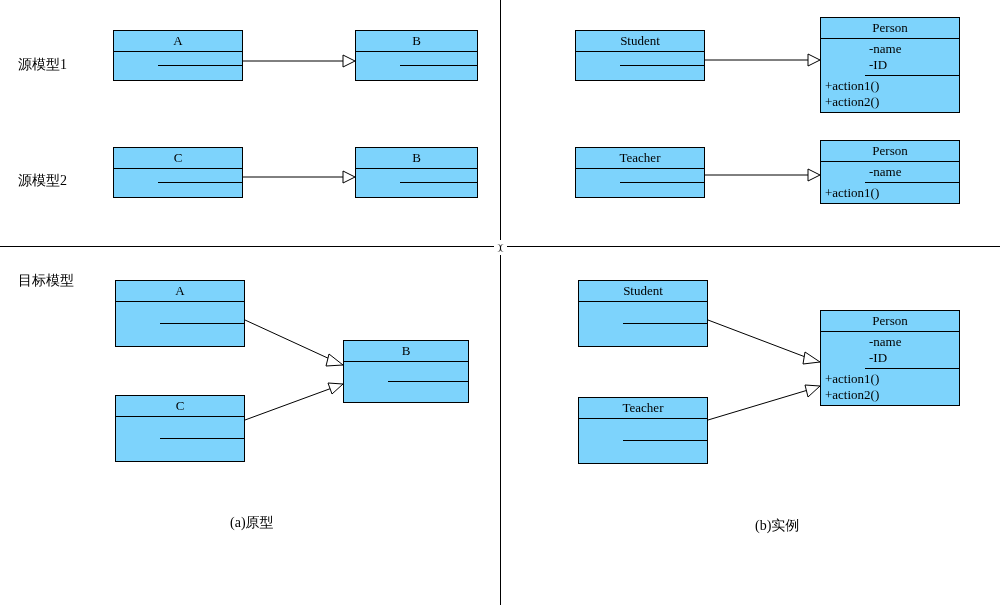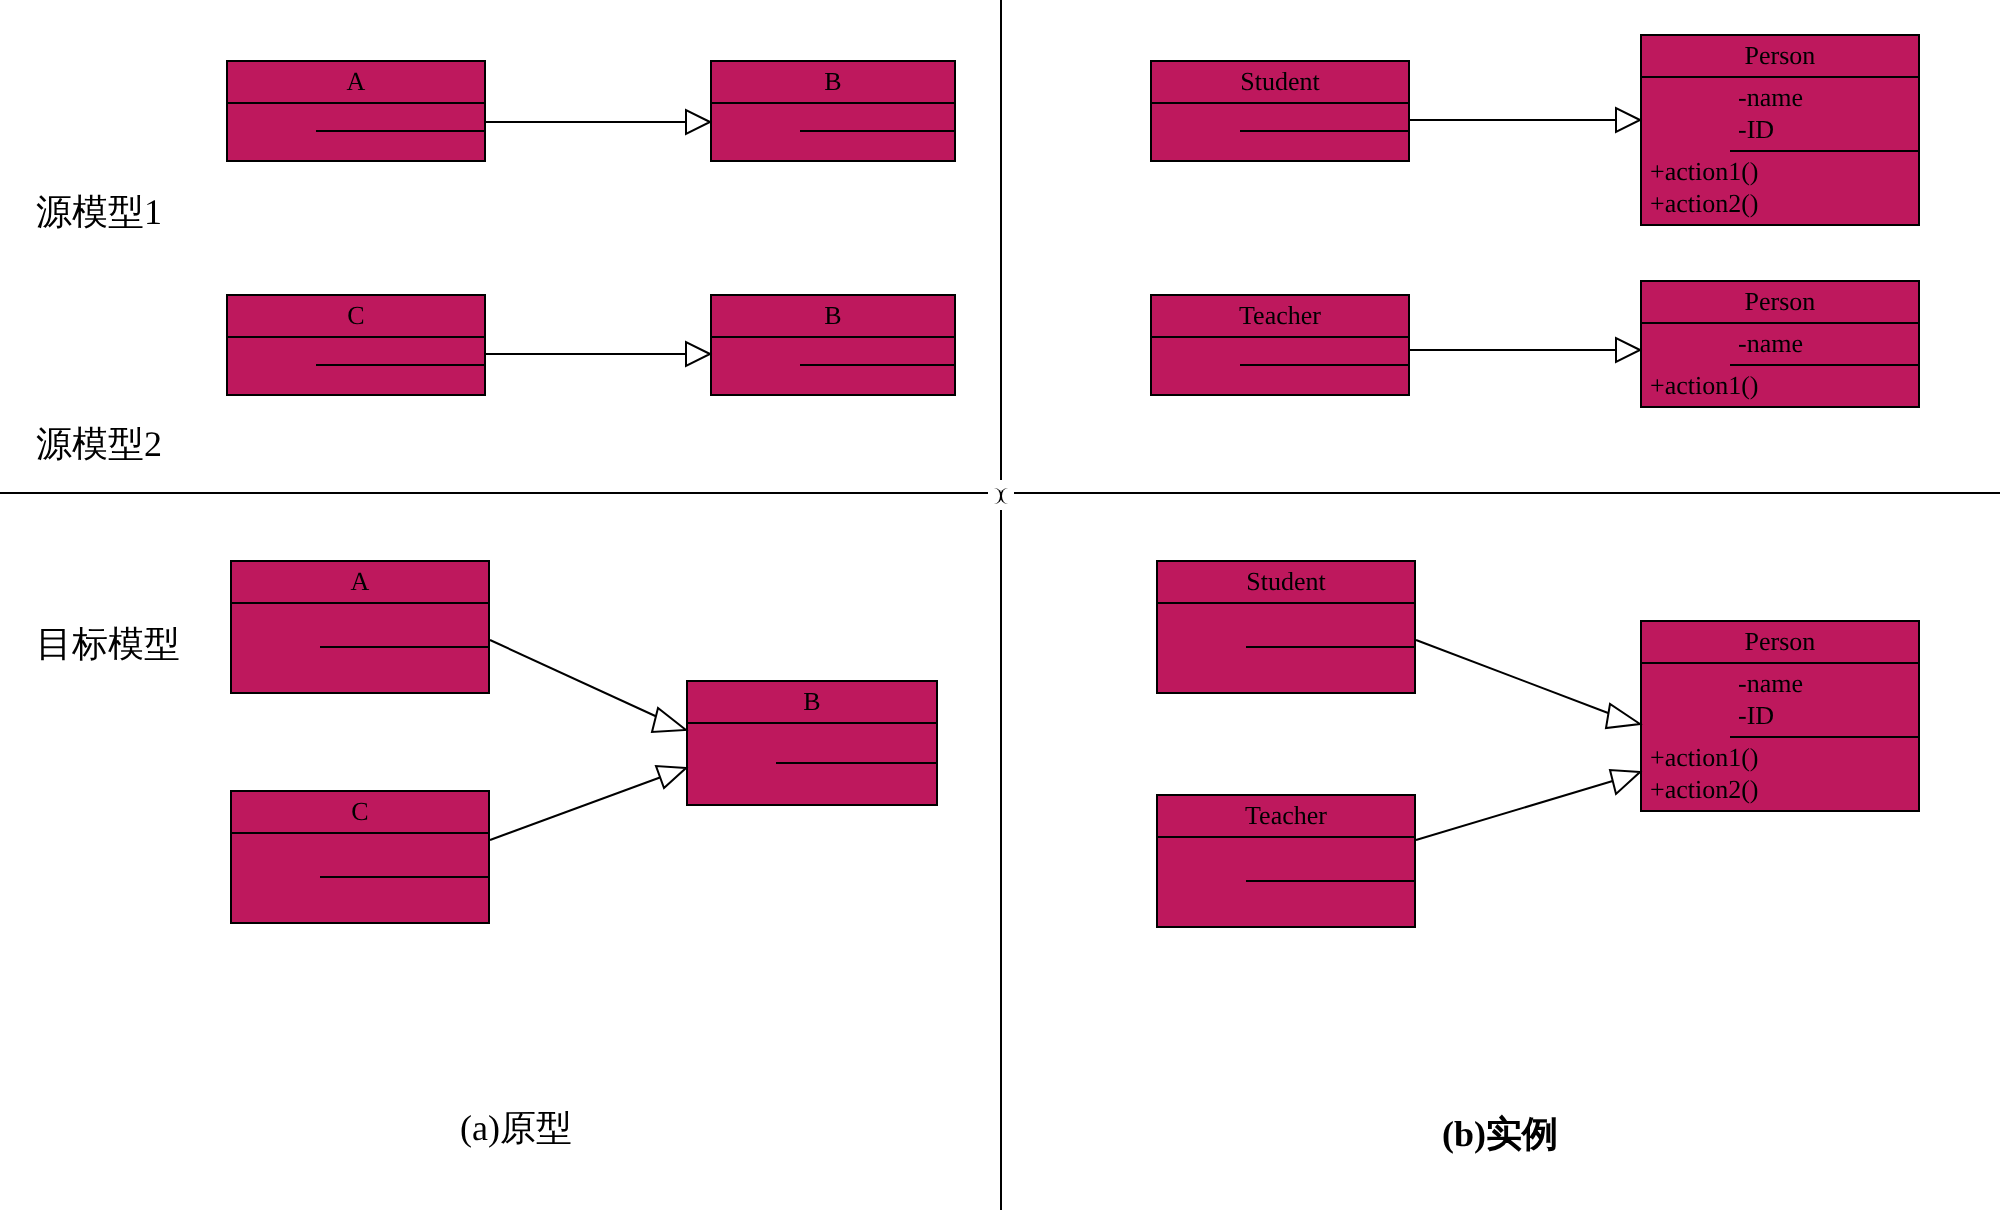--- a/index.html
+++ b/index.html
@@ -5,27 +5,27 @@
     * { box-sizing: border-box; margin: 0; padding: 0; }
     body { width: 1000px; height: 605px; background: #fff; font-family: "SimSun", serif; font-size: 13px; position: relative; }
     .container { position: relative; width: 1000px; height: 605px; }
     .divider-v { position: absolute; left: 500px; top: 0; width: 1px; height: 240px; background: #000; }
     .divider-v2 { position: absolute; left: 500px; top: 255px; width: 1px; height: 350px; background: #000; }
     .divider-h { position: absolute; left: 0; top: 246px; width: 1000px; height: 1px; background: #000; }
     .gap-mark { position: absolute; left: 494px; top: 244px; width: 12px; height: 8px; }
     .gap-mark::before { content: ""; position: absolute; left: 0; top: 0; width: 6px; height: 8px; border-right: 1px solid #000; border-radius: 0 4px 4px 0; background: #fff; }
     .gap-mark::after { content: ""; position: absolute; left: 6px; top: 0; width: 6px; height: 8px; border-left: 1px solid #000; border-radius: 4px 0 0 4px; background: #fff; }
 
-    .uml-box { position: absolute; border: 1px solid #000; background: #be185d; }
+    .uml-box { position: absolute; border: 1px solid #000; background: #7dd3fc; }
     .uml-name { border-bottom: 1px solid #000; text-align: center; padding: 2px 4px; min-height: 18px; }
     .uml-attrs { border-bottom: 1px solid #000; padding: 2px 4px; min-height: 14px; margin-left: 44px; }
     .uml-ops { padding: 2px 4px; min-height: 14px; }
     .attr-line, .op-line { line-height: 16px; }
 
-    .label { position: absolute; font-size: 18px; margin-top: 38px; }
+    .label { position: absolute; font-size: 14px; }
 
     svg { position: absolute; top: 0; left: 0; pointer-events: none; }
     .arrow-line { stroke: #000; stroke-width: 1; fill: none; }
     .arrow-head { stroke: #000; stroke-width: 1; fill: #fff; }
   </style>
 </head>
 <body>
 
 <div class="container">
 
@@ -124,21 +124,21 @@
       <div class="attr-line">-name</div>
       <div class="attr-line">-ID</div>
     </div>
     <div class="uml-ops">
       <div class="op-line">+action1()</div>
       <div class="op-line">+action2()</div>
     </div>
   </div>
 
   <div class="label" style="left:230px; top:514px;">(a)原型</div>
-  <div class="label" style="left:721px; top:517px;font-weight:bold;">(b)实例</div>
+  <div class="label" style="left:755px; top:517px;">(b)实例</div>
 
   <svg width="1000" height="605">
 
     <line class="arrow-line" x1="243" y1="61" x2="343" y2="61"></line>
     <polygon class="arrow-head" points="355,61 343,55 343,67"></polygon>
 
     <line class="arrow-line" x1="243" y1="177" x2="343" y2="177"></line>
     <polygon class="arrow-head" points="355,177 343,171 343,183"></polygon>
 
     <line class="arrow-line" x1="705" y1="60" x2="808" y2="60"></line>

